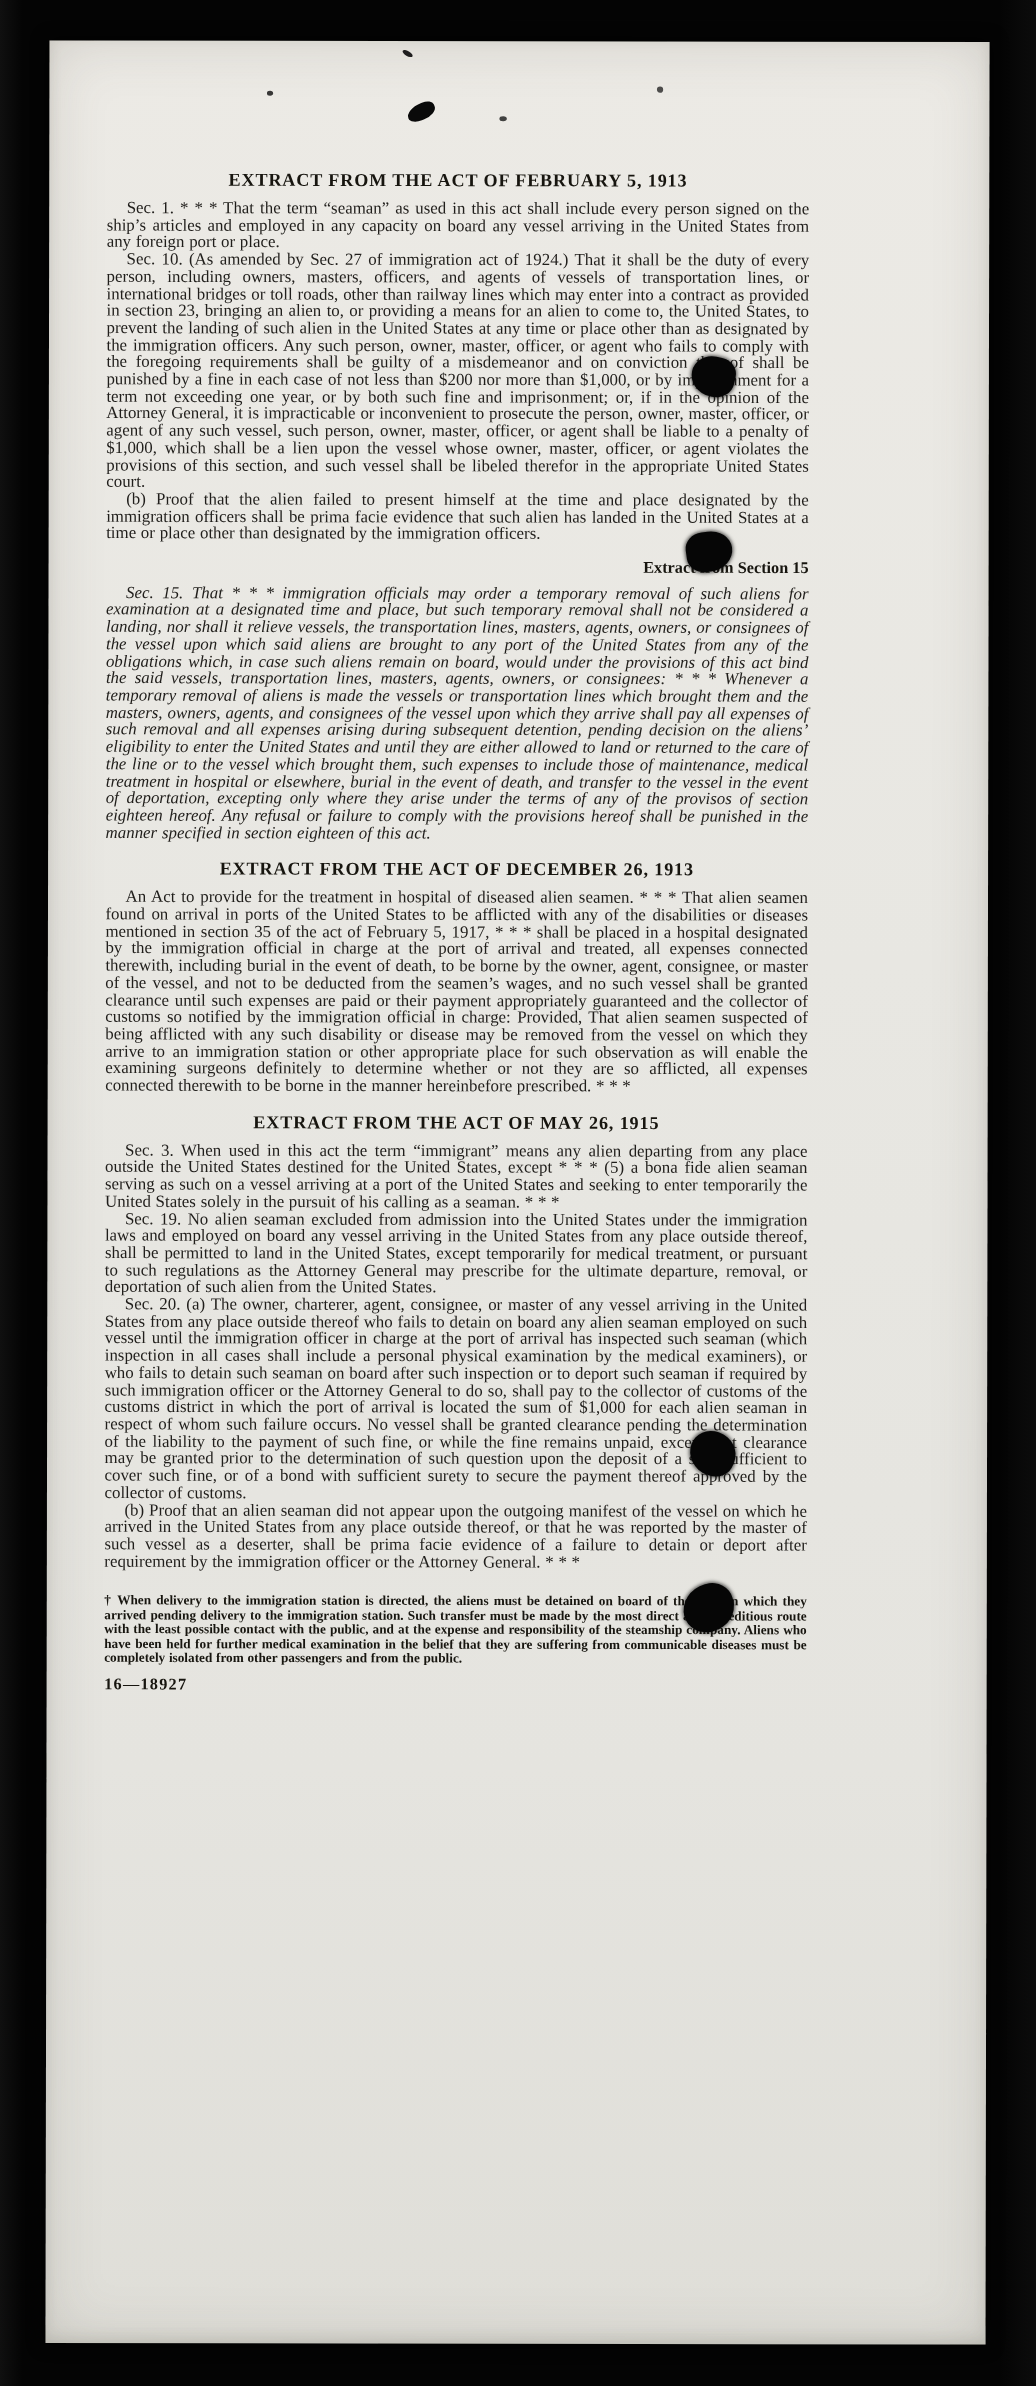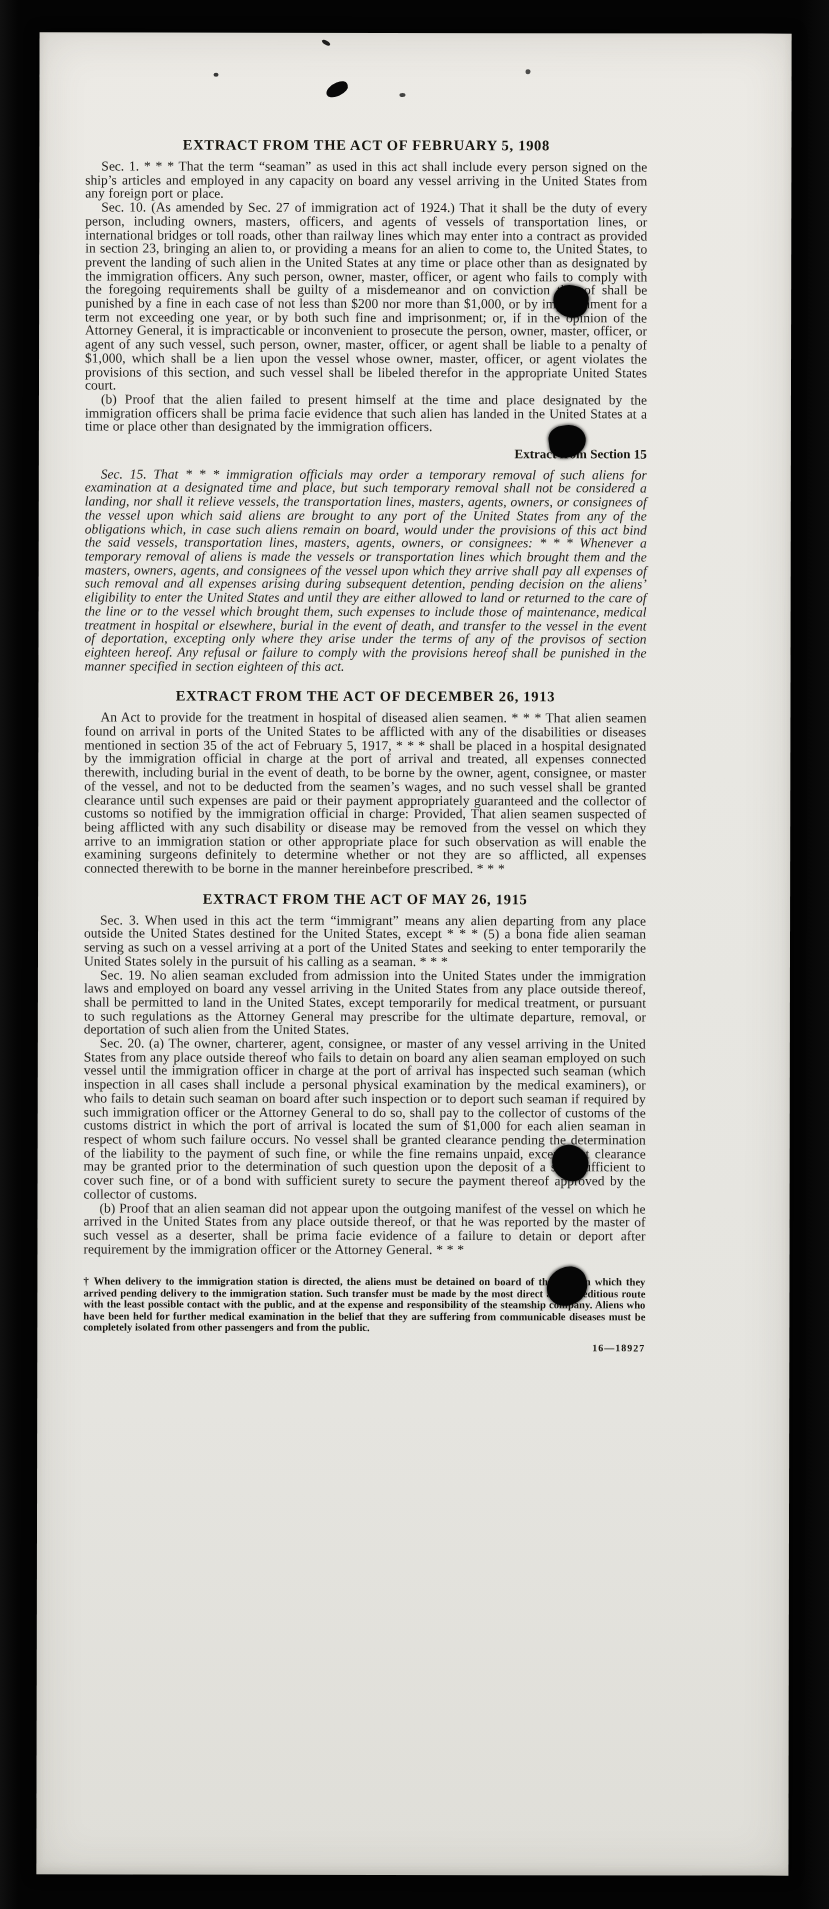--- a/index.html
+++ b/index.html
@@ -62,23 +62,23 @@
     margin-top: 20px;
     font-size: 10.6px;
     line-height: 11.4px;
     font-weight: bold;
     text-align: justify;
     color: #17150f;
     word-spacing: 0.3px;
   }
   .footer-number {
     margin-top: 8px;
-    text-align: right;
+    text-align: left;
     font-weight: bold;
-    font-size: 10px;
+    font-size: 13px;
     letter-spacing: 1px;
     color: #17150f;
   }
   
   .blot {
     position: absolute;
     background: #060606;
     box-shadow: 0 0 3px 1px rgba(10,10,10,0.65);
   }
   .blot-1 { left: 514px; top: 252px; width: 35px; height: 32px; border-radius: 55% 45% 50% 60%; transform: rotate(12deg); }
@@ -96,21 +96,21 @@
   .speck-5 { left: 282px; top: 8px; width: 9px; height: 4px; border-radius: 50%; transform: rotate(30deg); opacity: 0.9; }
 </style>
 </head>
 <body>
 
 <div class="stage">
   <div class="paper">
 
     <div class="content">
 
-      <h1 class="act-title first">EXTRACT FROM THE ACT OF FEBRUARY 5, 1908</h1>
+      <h1 class="act-title first">EXTRACT FROM THE ACT OF FEBRUARY 5, 1913</h1>
       <p class="para">Sec. 1.  *  *  *  That the term “seaman” as used in this act shall include every person signed on the ship’s articles and employed in any capacity on board any vessel arriving in the United States from any foreign port or place.</p>
       <p class="para">Sec. 10. (As amended by Sec. 27 of immigration act of 1924.)  That it shall be the duty of every person, including owners, masters, officers, and agents of vessels of transportation lines, or international bridges or toll roads, other than railway lines which may enter into a contract as provided in section 23, bringing an alien to, or providing a means for an alien to come to, the United States, to prevent the landing of such alien in the United States at any time or place other than as designated by the immigration officers.  Any such person, owner, master, officer, or agent who fails to comply with the foregoing requirements shall be guilty of a misdemeanor and on conviction thereof shall be punished by a fine in each case of not less than $200 nor more than $1,000, or by imprisonment for a term not exceeding one year, or by both such fine and imprisonment; or, if in the opinion of the Attorney General, it is impracticable or inconvenient to prosecute the person, owner, master, officer, or agent of any such vessel, such person, owner, master, officer, or agent shall be liable to a penalty of $1,000, which shall be a lien upon the vessel whose owner, master, officer, or agent violates the provisions of this section, and such vessel shall be libeled therefor in the appropriate United States court.</p>
       <p class="para">(b) Proof that the alien failed to present himself at the time and place designated by the immigration officers shall be prima facie evidence that such alien has landed in the United States at a time or place other than designated by the immigration officers.</p>
 
       <h2 class="sub-title">Extract from Section 15</h2>
       <p class="para italic">Sec. 15. That  *  *  *  immigration officials may order a temporary removal of such aliens for examination at a designated time and place, but such temporary removal shall not be considered a landing, nor shall it relieve vessels, the transportation lines, masters, agents, owners, or consignees of the vessel upon which said aliens are brought to any port of the United States from any of the obligations which, in case such aliens remain on board, would under the provisions of this act bind the said vessels, transportation lines, masters, agents, owners, or consignees:  *  *  *  Whenever a temporary removal of aliens is made the vessels or transportation lines which brought them and the masters, owners, agents, and consignees of the vessel upon which they arrive shall pay all expenses of such removal and all expenses arising during subsequent detention, pending decision on the aliens’ eligibility to enter the United States and until they are either allowed to land or returned to the care of the line or to the vessel which brought them, such expenses to include those of maintenance, medical treatment in hospital or elsewhere, burial in the event of death, and transfer to the vessel in the event of deportation, excepting only where they arise under the terms of any of the provisos of section eighteen hereof.  Any refusal or failure to comply with the provisions hereof shall be punished in the manner specified in section eighteen of this act.</p>
 
       <h1 class="act-title">EXTRACT FROM THE ACT OF DECEMBER 26, 1913</h1>
       <p class="para">An Act to provide for the treatment in hospital of diseased alien seamen. *  *  *  That alien seamen found on arrival in ports of the United States to be afflicted with any of the disabilities or diseases mentioned in section 35 of the act of February 5, 1917,  *  *  *  shall be placed in a hospital designated by the immigration official in charge at the port of arrival and treated, all expenses connected therewith, including burial in the event of death, to be borne by the owner, agent, consignee, or master of the vessel, and not to be deducted from the seamen’s wages, and no such vessel shall be granted clearance until such expenses are paid or their payment appropriately guaranteed and the collector of customs so notified by the immigration official in charge: Provided, That alien seamen suspected of being afflicted with any such disability or disease may be removed from the vessel on which they arrive to an immigration station or other appropriate place for such observation as will enable the examining surgeons definitely to determine whether or not they are so afflicted, all expenses connected therewith to be borne in the manner hereinbefore prescribed.  *  *  *</p>
 

